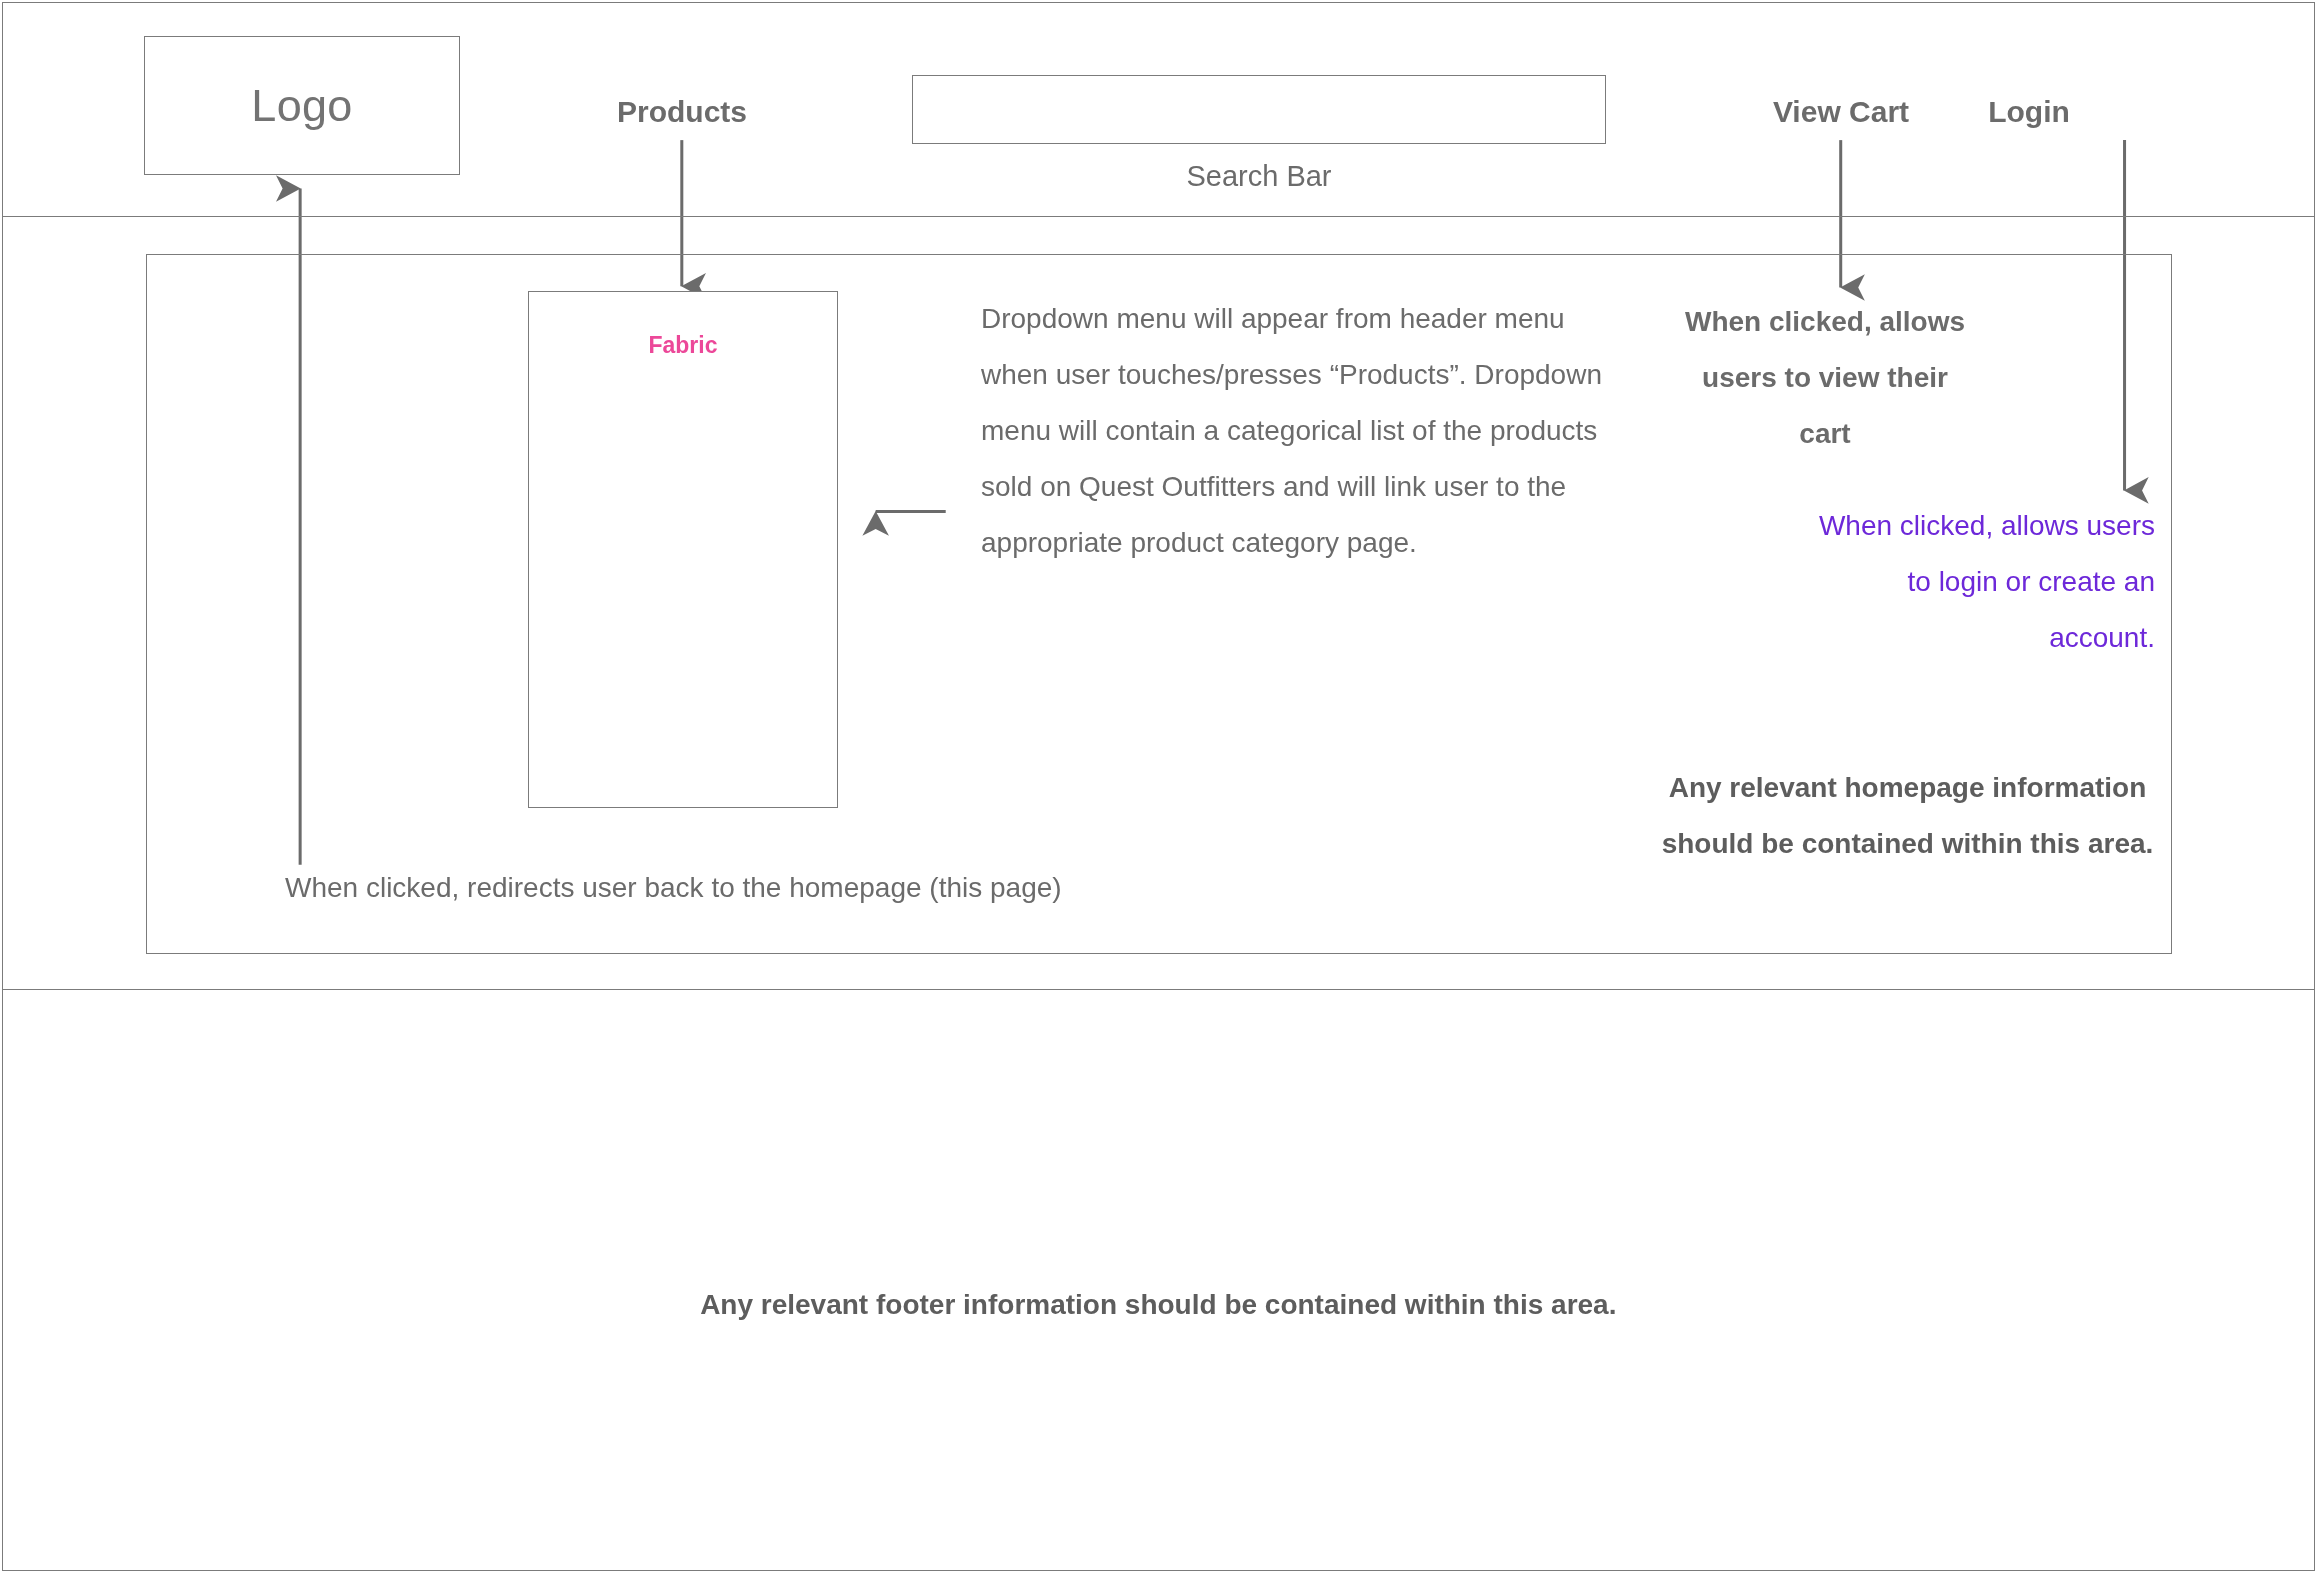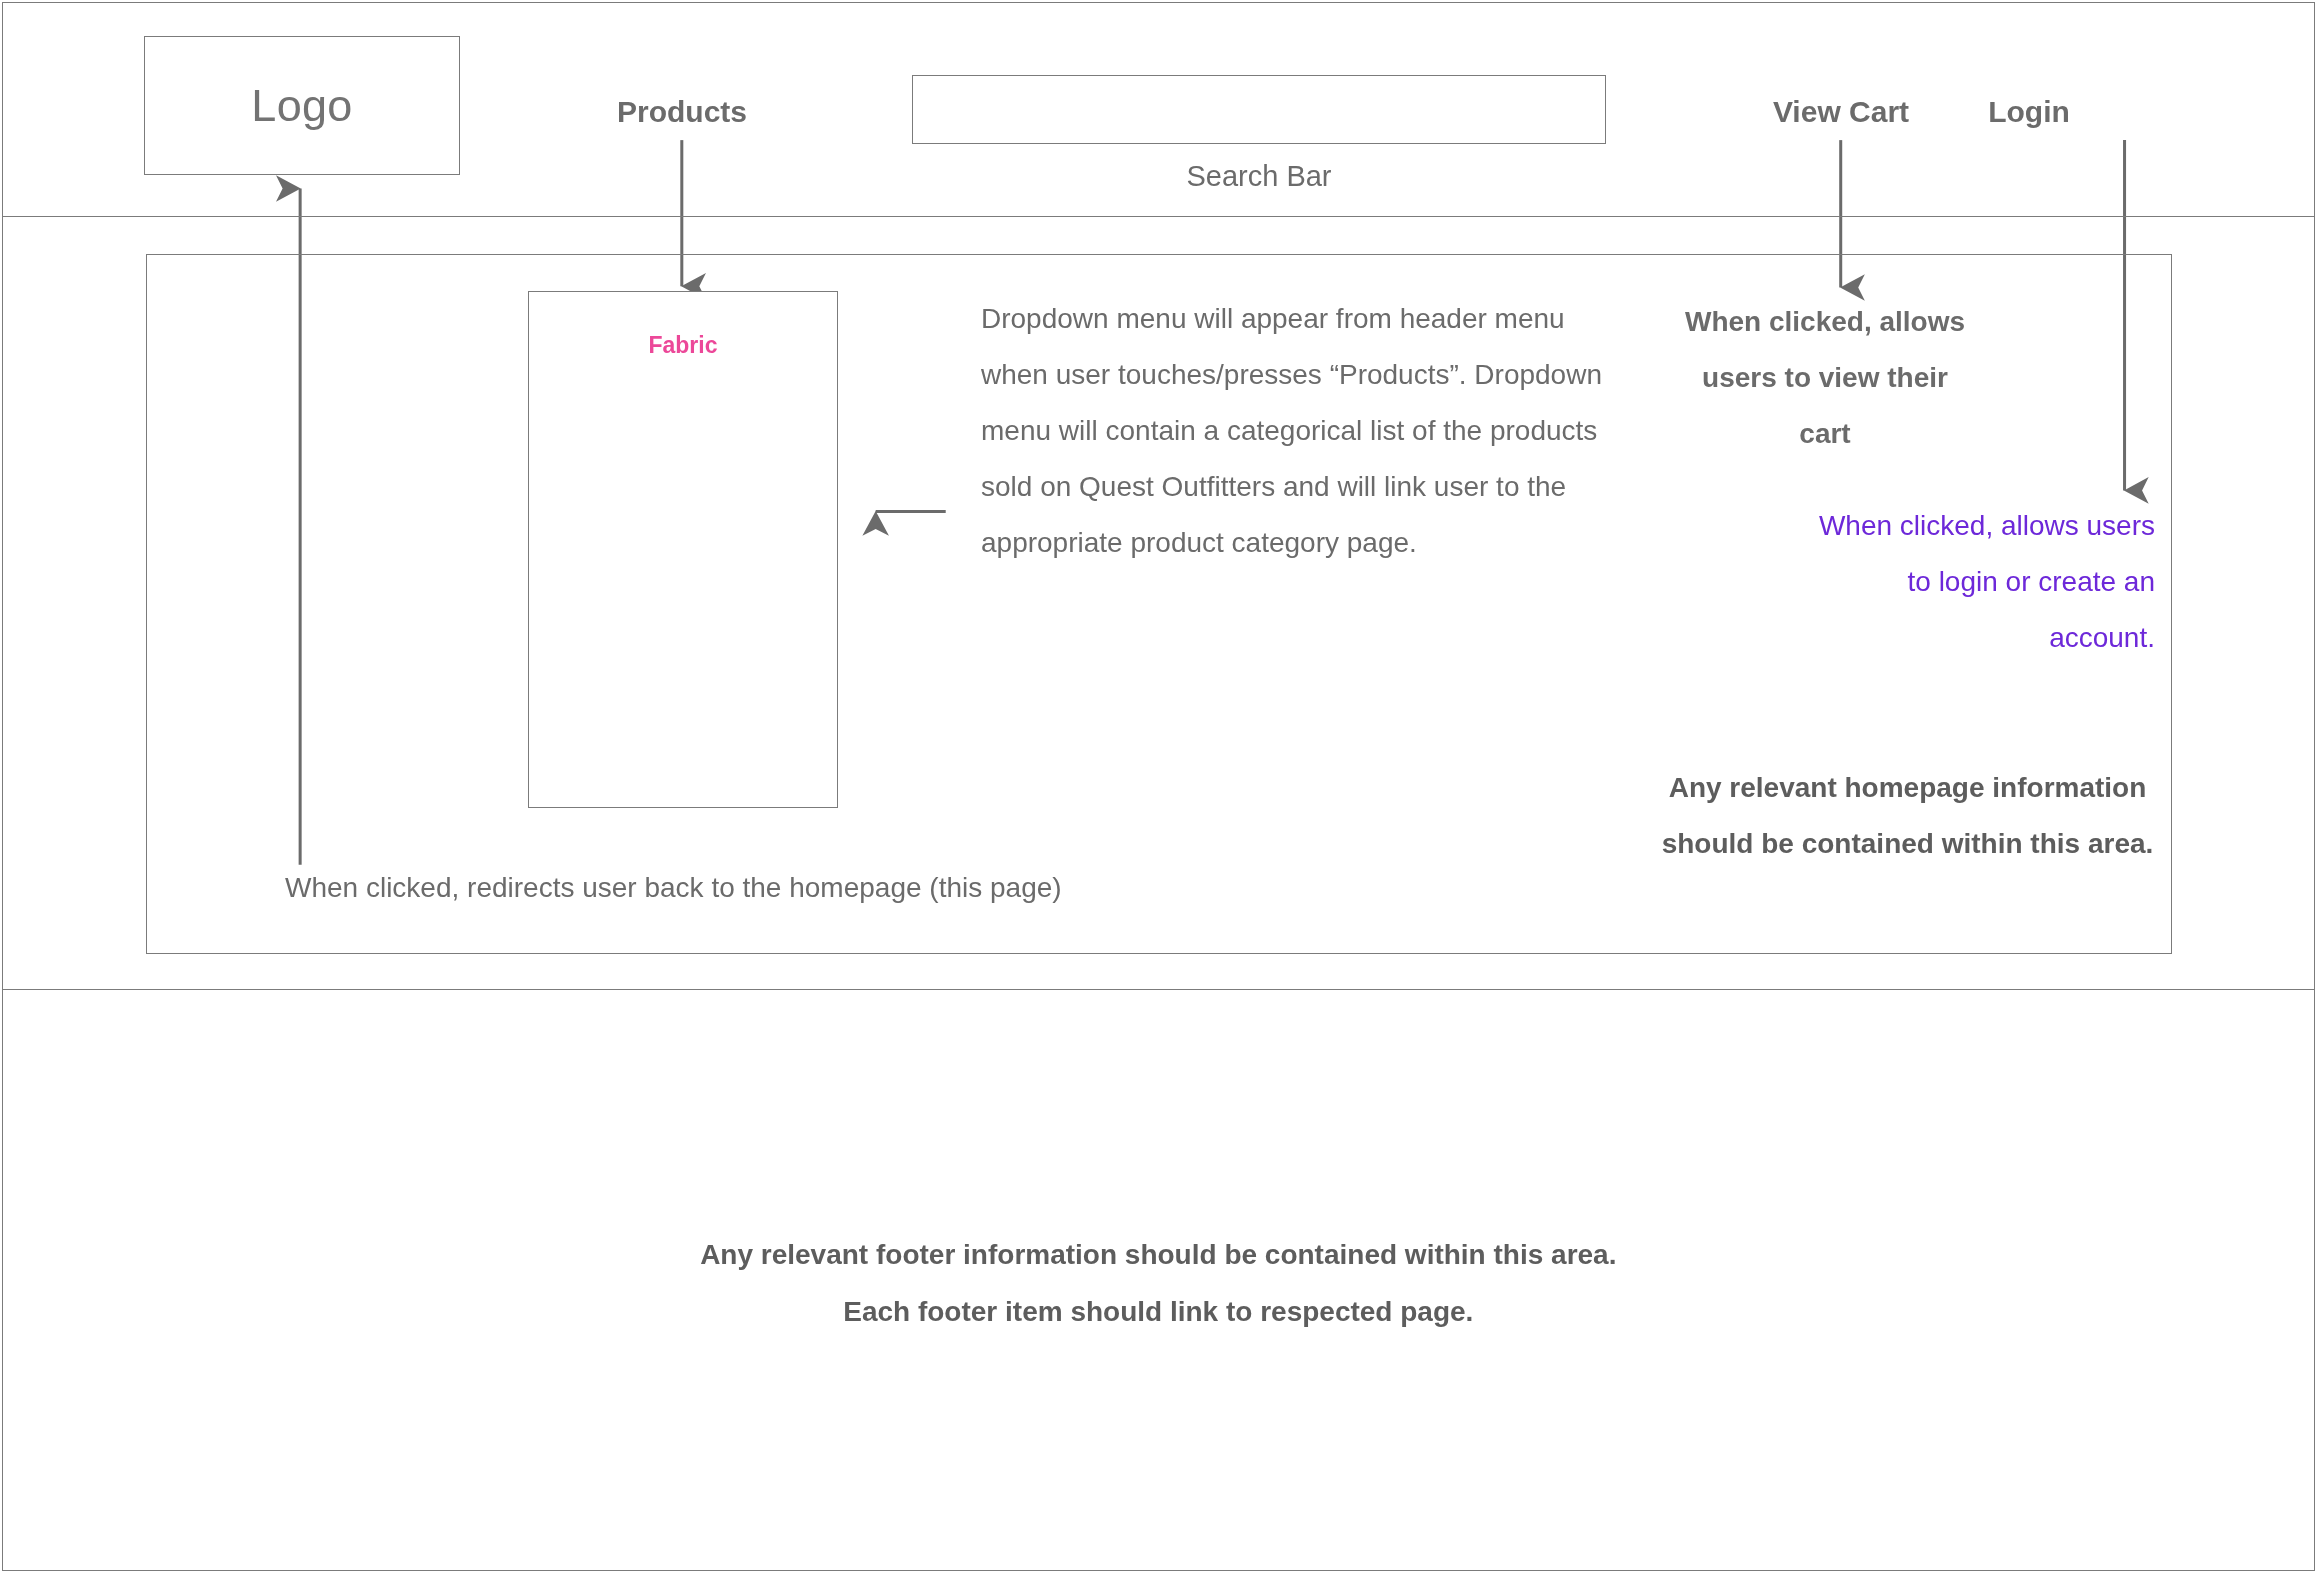--- a/index.html
+++ b/index.html
@@ -190,21 +190,21 @@
     position: absolute;
     left: 1.8px;
     top: 989px;
     width: 2313px;
     height: 0;
     border-top: 1.8px solid #7b7b7b;
   }
   .footer-note {
     position: absolute;
     left: 1.8px;
-    top: 1226px;
+    top: 1276px;
     width: 2313px;
     font-size: 28px;
     line-height: 57px;
     font-weight: 700;
     color: #5d5d5d;
     text-align: center;
   }
 
   
   .connectors {
@@ -285,17 +285,16 @@
   <div class="login-note">When clicked, allows users to login or create an account.</div>
 
   <div class="homepage-note">Any relevant homepage information should be contained within this area.</div>
 
   <div class="logo-note">When clicked, redirects user back to the homepage (this page)</div>
 
   <div class="footer-divider"></div>
 
   <div class="footer-note">
     <div>Any relevant footer information should be contained within this area.</div>
-    <div>Each footer item should link to respected page.</div>
   </div>
 
 </div>
 
 
 </body></html>

